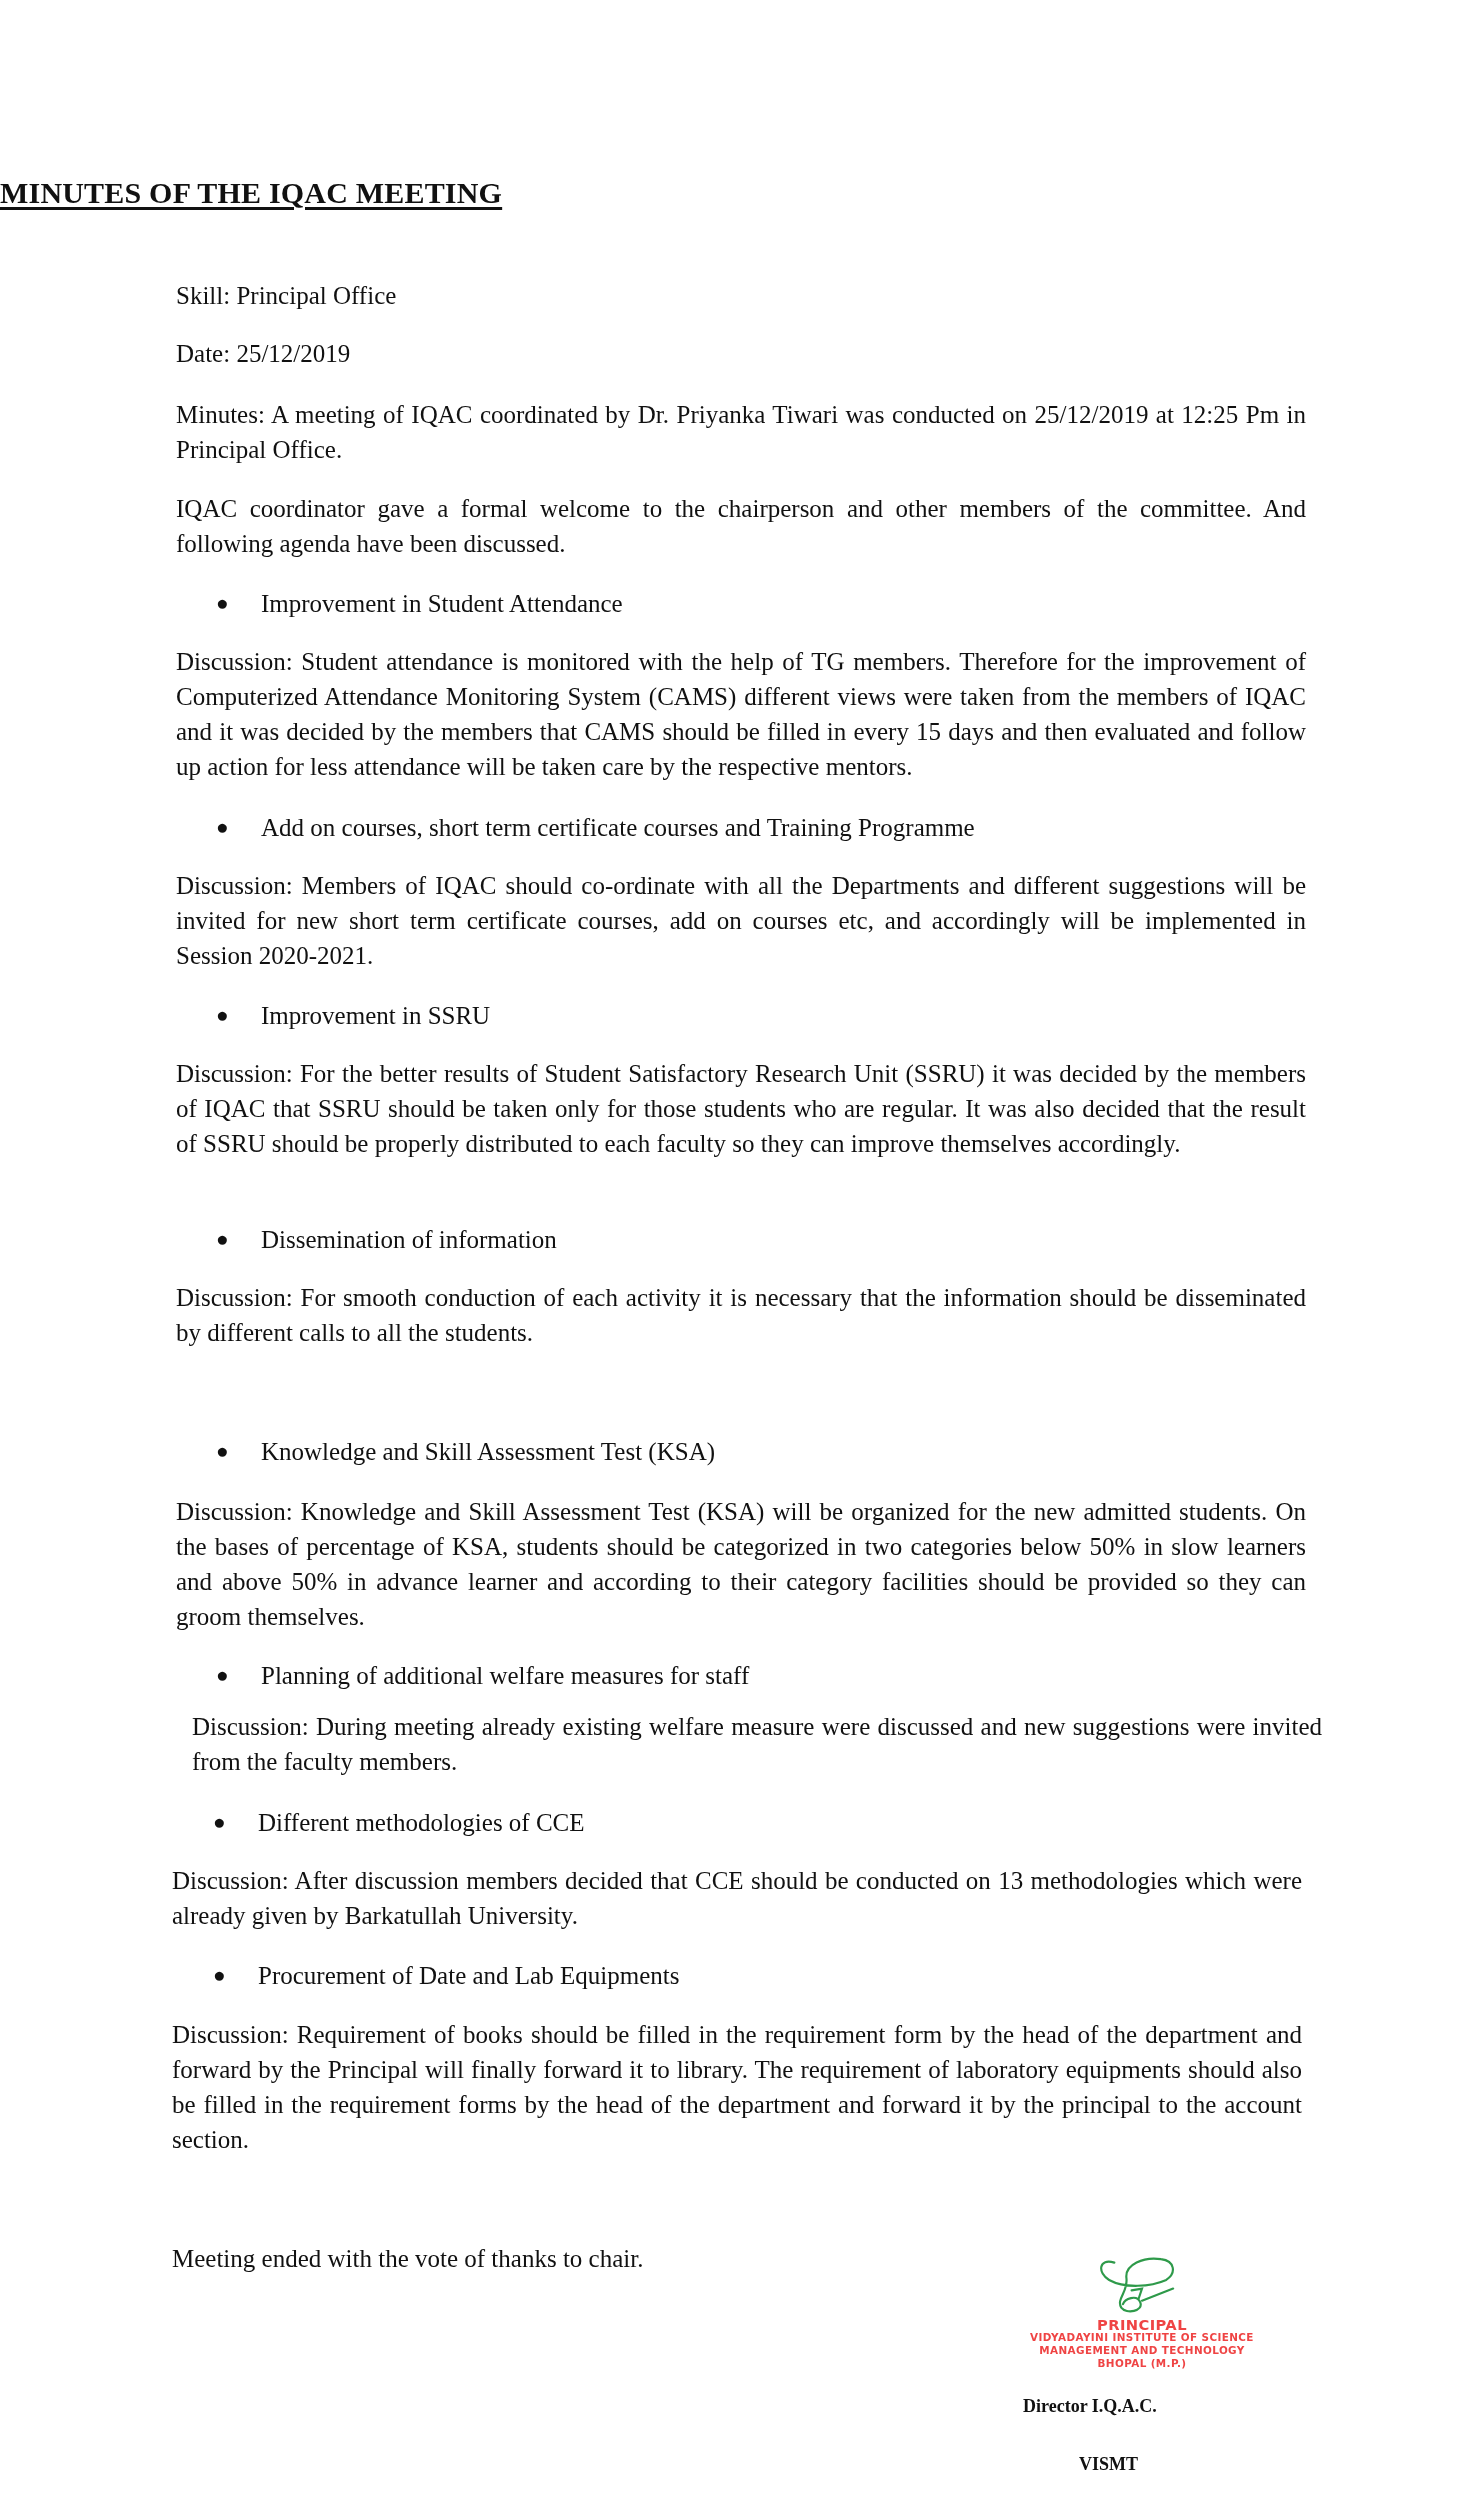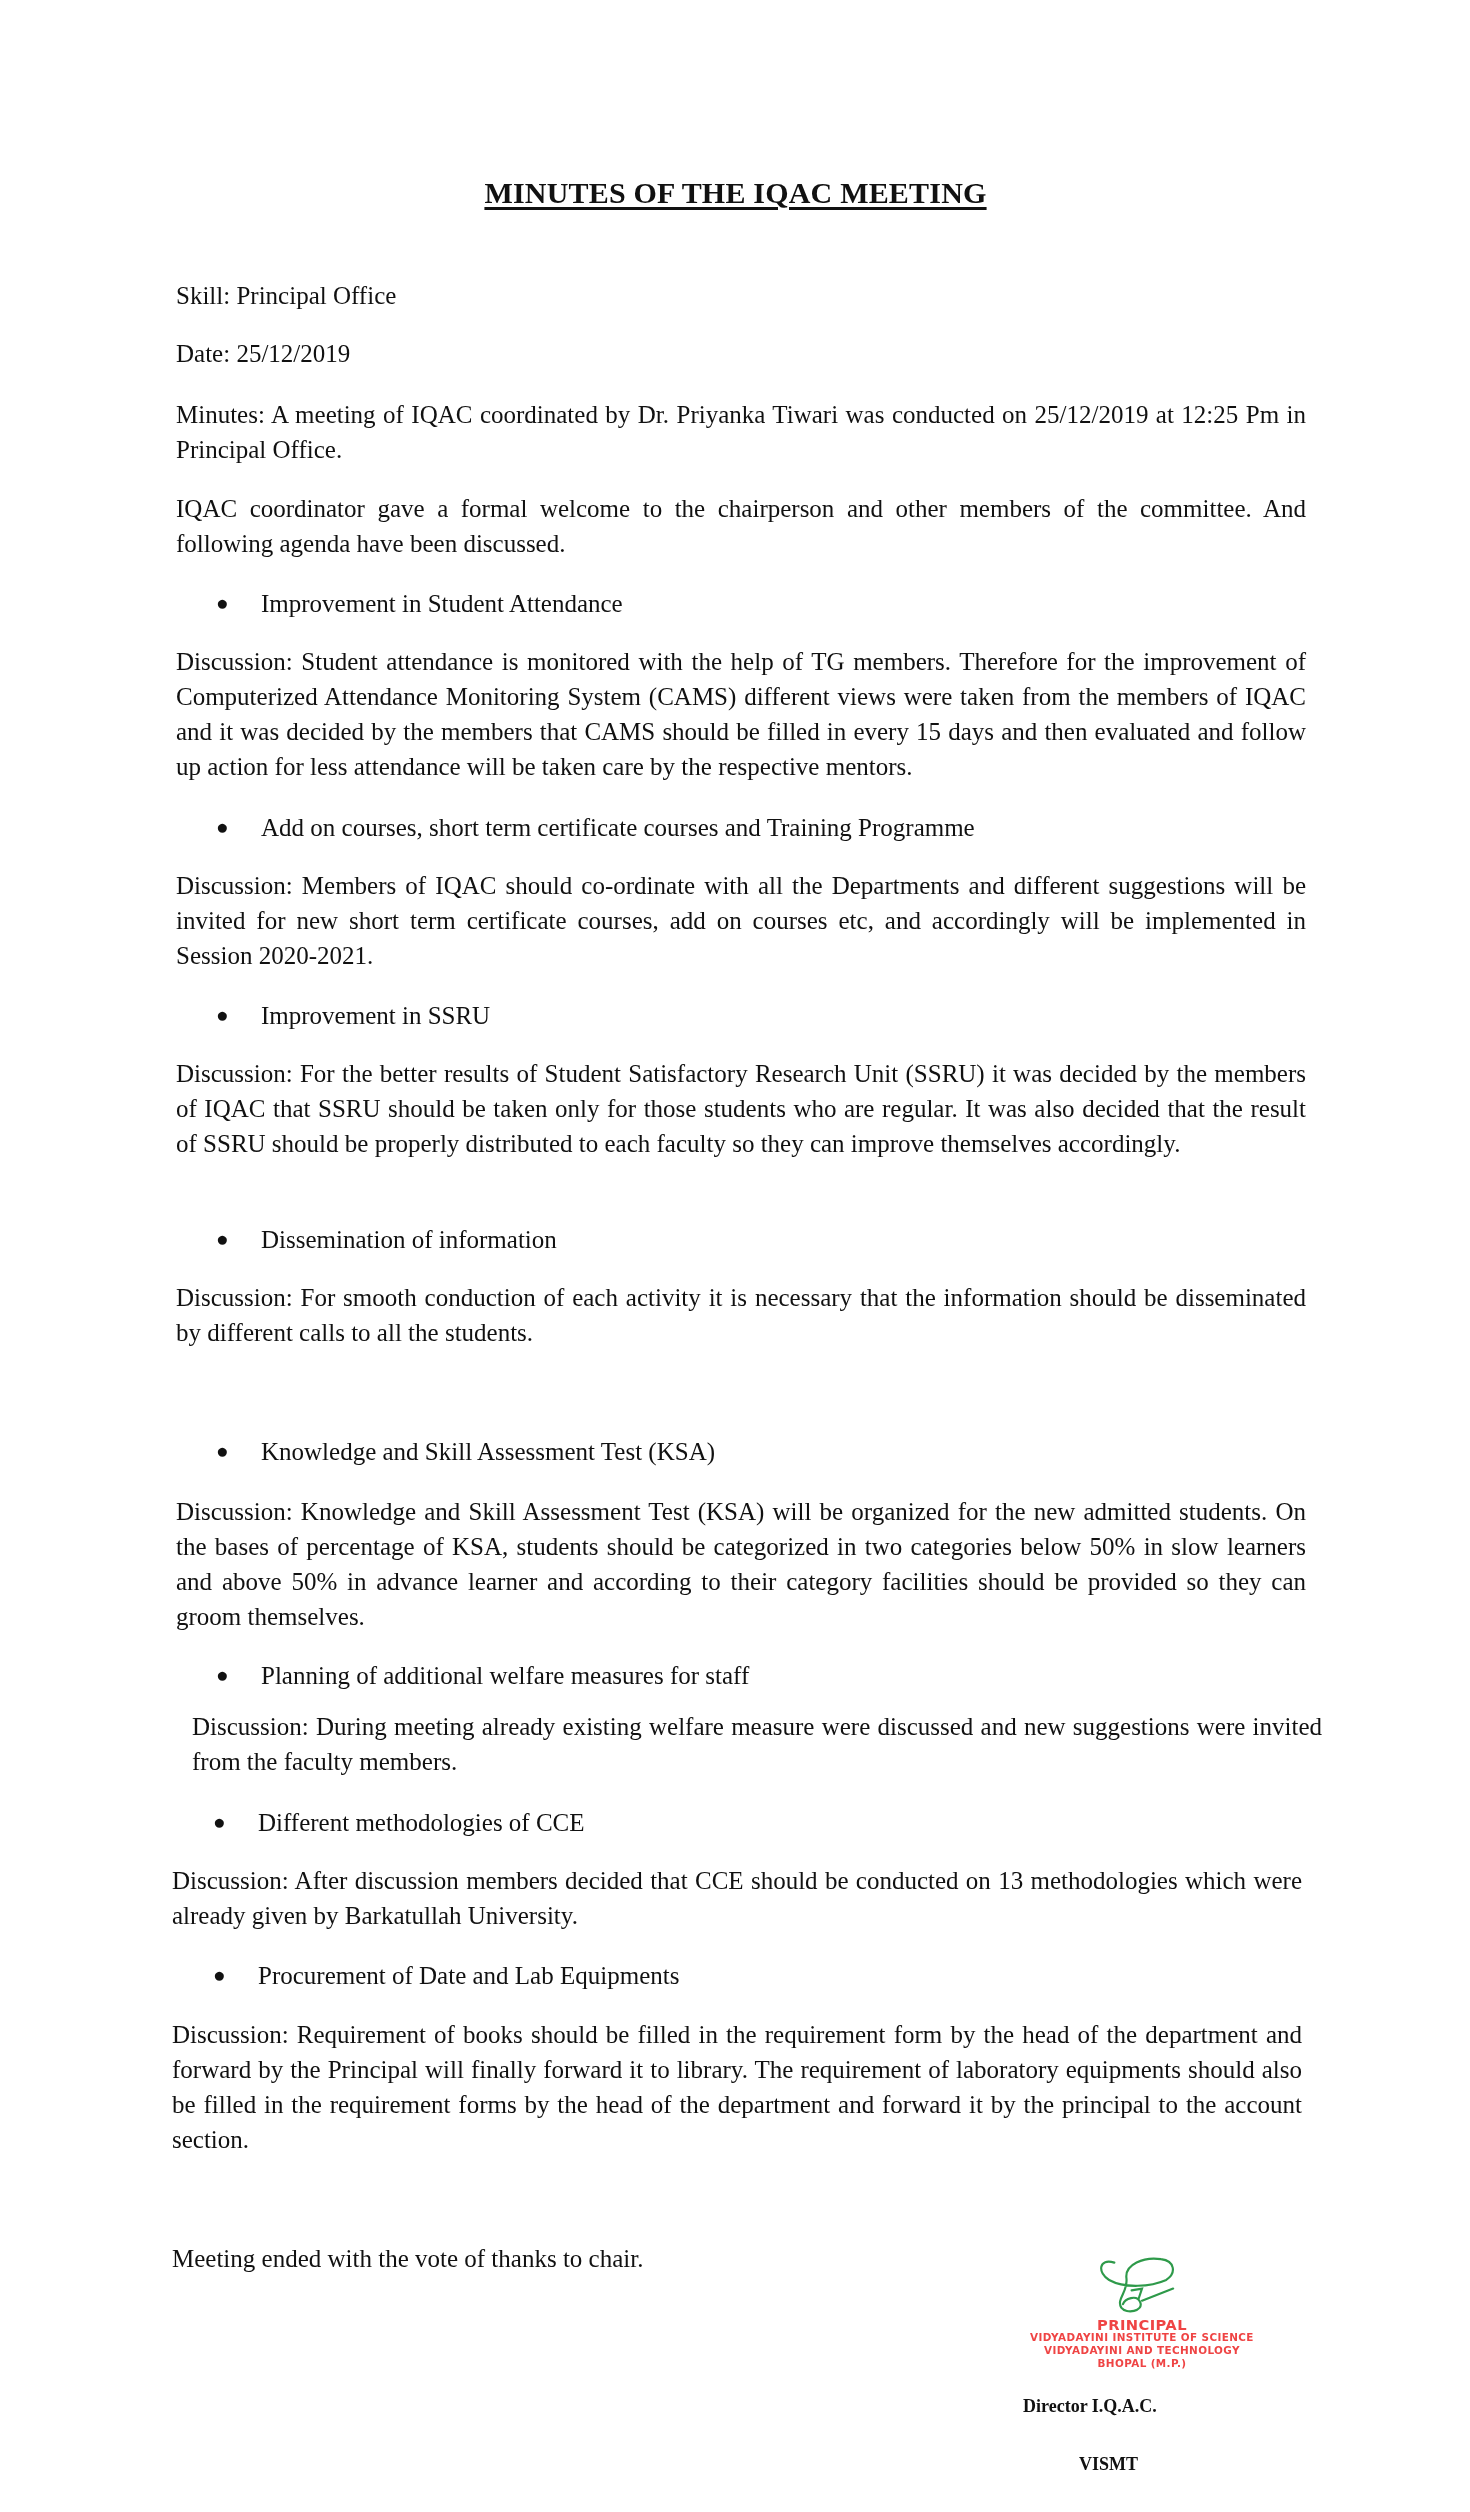--- a/index.html
+++ b/index.html
@@ -1,20 +1,20 @@
 <!DOCTYPE html>
 <html style="font-size:14px"><head>
 <meta charset="utf-8">
 <style>
   html, body { margin:0; padding:0; background:#ffffff; }
   body { width:1471px; height:2512px; position:relative; overflow:hidden;
          font-family:"Liberation Serif", "DejaVu Serif", serif; color:#111; }
   .blk { position:absolute; left:176px; width:1130px; font-size:25px; line-height:35px; }
   .just { text-align:justify; text-align-last:left; }
-  .title { position:absolute; left:0; width:1471px; top:176px; text-align:center;
+  .title { position:absolute; left:0; width:1471px; top:176px; 
            font-size:30px; font-weight:bold; text-decoration:underline; text-underline-offset:3.5px;
            letter-spacing:0.2px; }
   .bullet { position:absolute; font-size:25px; line-height:35px; }
   .bullet .dot { position:absolute; left:0; top:0; font-size:21px; }
   .bullet .txt { position:absolute; left:45px; white-space:nowrap; }
   .stamp { position:absolute; left:995px; top:2254px; width:294px; height:121px; text-align:center; }
   .stamp svg { display:block; margin:0 auto; }
   .stamp .st-line { font-family:"DejaVu Sans", sans-serif; color:#ef4444; font-weight:bold;
                     line-height:13px; letter-spacing:0.4px; }
   .st-title { font-size:14.7px; }
@@ -82,21 +82,21 @@
   <div class="blk just" style="top:2017px; left:172px;">Discussion: Requirement of books should be filled in the requirement form by the head of the department and forward by the Principal will finally forward it to library. The requirement of laboratory equipments should also be filled in the requirement forms by the head of the department and forward it by the principal to the account section.</div>
 
   <div class="blk" style="top:2241px; left:172px;">Meeting ended with the vote of thanks to chair.</div>
 
   <div class="stamp">
     <svg width="104" height="64" viewBox="0 0 120 74">
       <path d="M28 10 C10 4, 8 22, 22 30 C40 40, 70 38, 88 30 C100 22, 98 8, 82 6 C62 3, 40 12, 42 28 C44 44, 30 52, 36 62 C42 70, 62 66, 58 56 C54 46, 40 52, 38 58 M48 42 L60 40 L56 52 M60 54 L96 40" fill="none" stroke="#2e9a4a" stroke-width="2.5" stroke-linecap="round"></path>
     </svg>
     <div class="st-line st-title">PRINCIPAL</div>
     <div class="st-line st-small">VIDYADAYINI INSTITUTE OF SCIENCE</div>
-    <div class="st-line st-small">VIDYADAYINI AND TECHNOLOGY</div>
+    <div class="st-line st-small">MANAGEMENT AND TECHNOLOGY</div>
     <div class="st-line st-small">BHOPAL (M.P.)</div>
   </div>
 
   <div class="sig" style="left:1023px; top:2396px;">Director I.Q.A.C.</div>
   <div class="sig" style="left:1079px; top:2454px;">VISMT</div>
 
 </div>
 
 
 </body></html>

